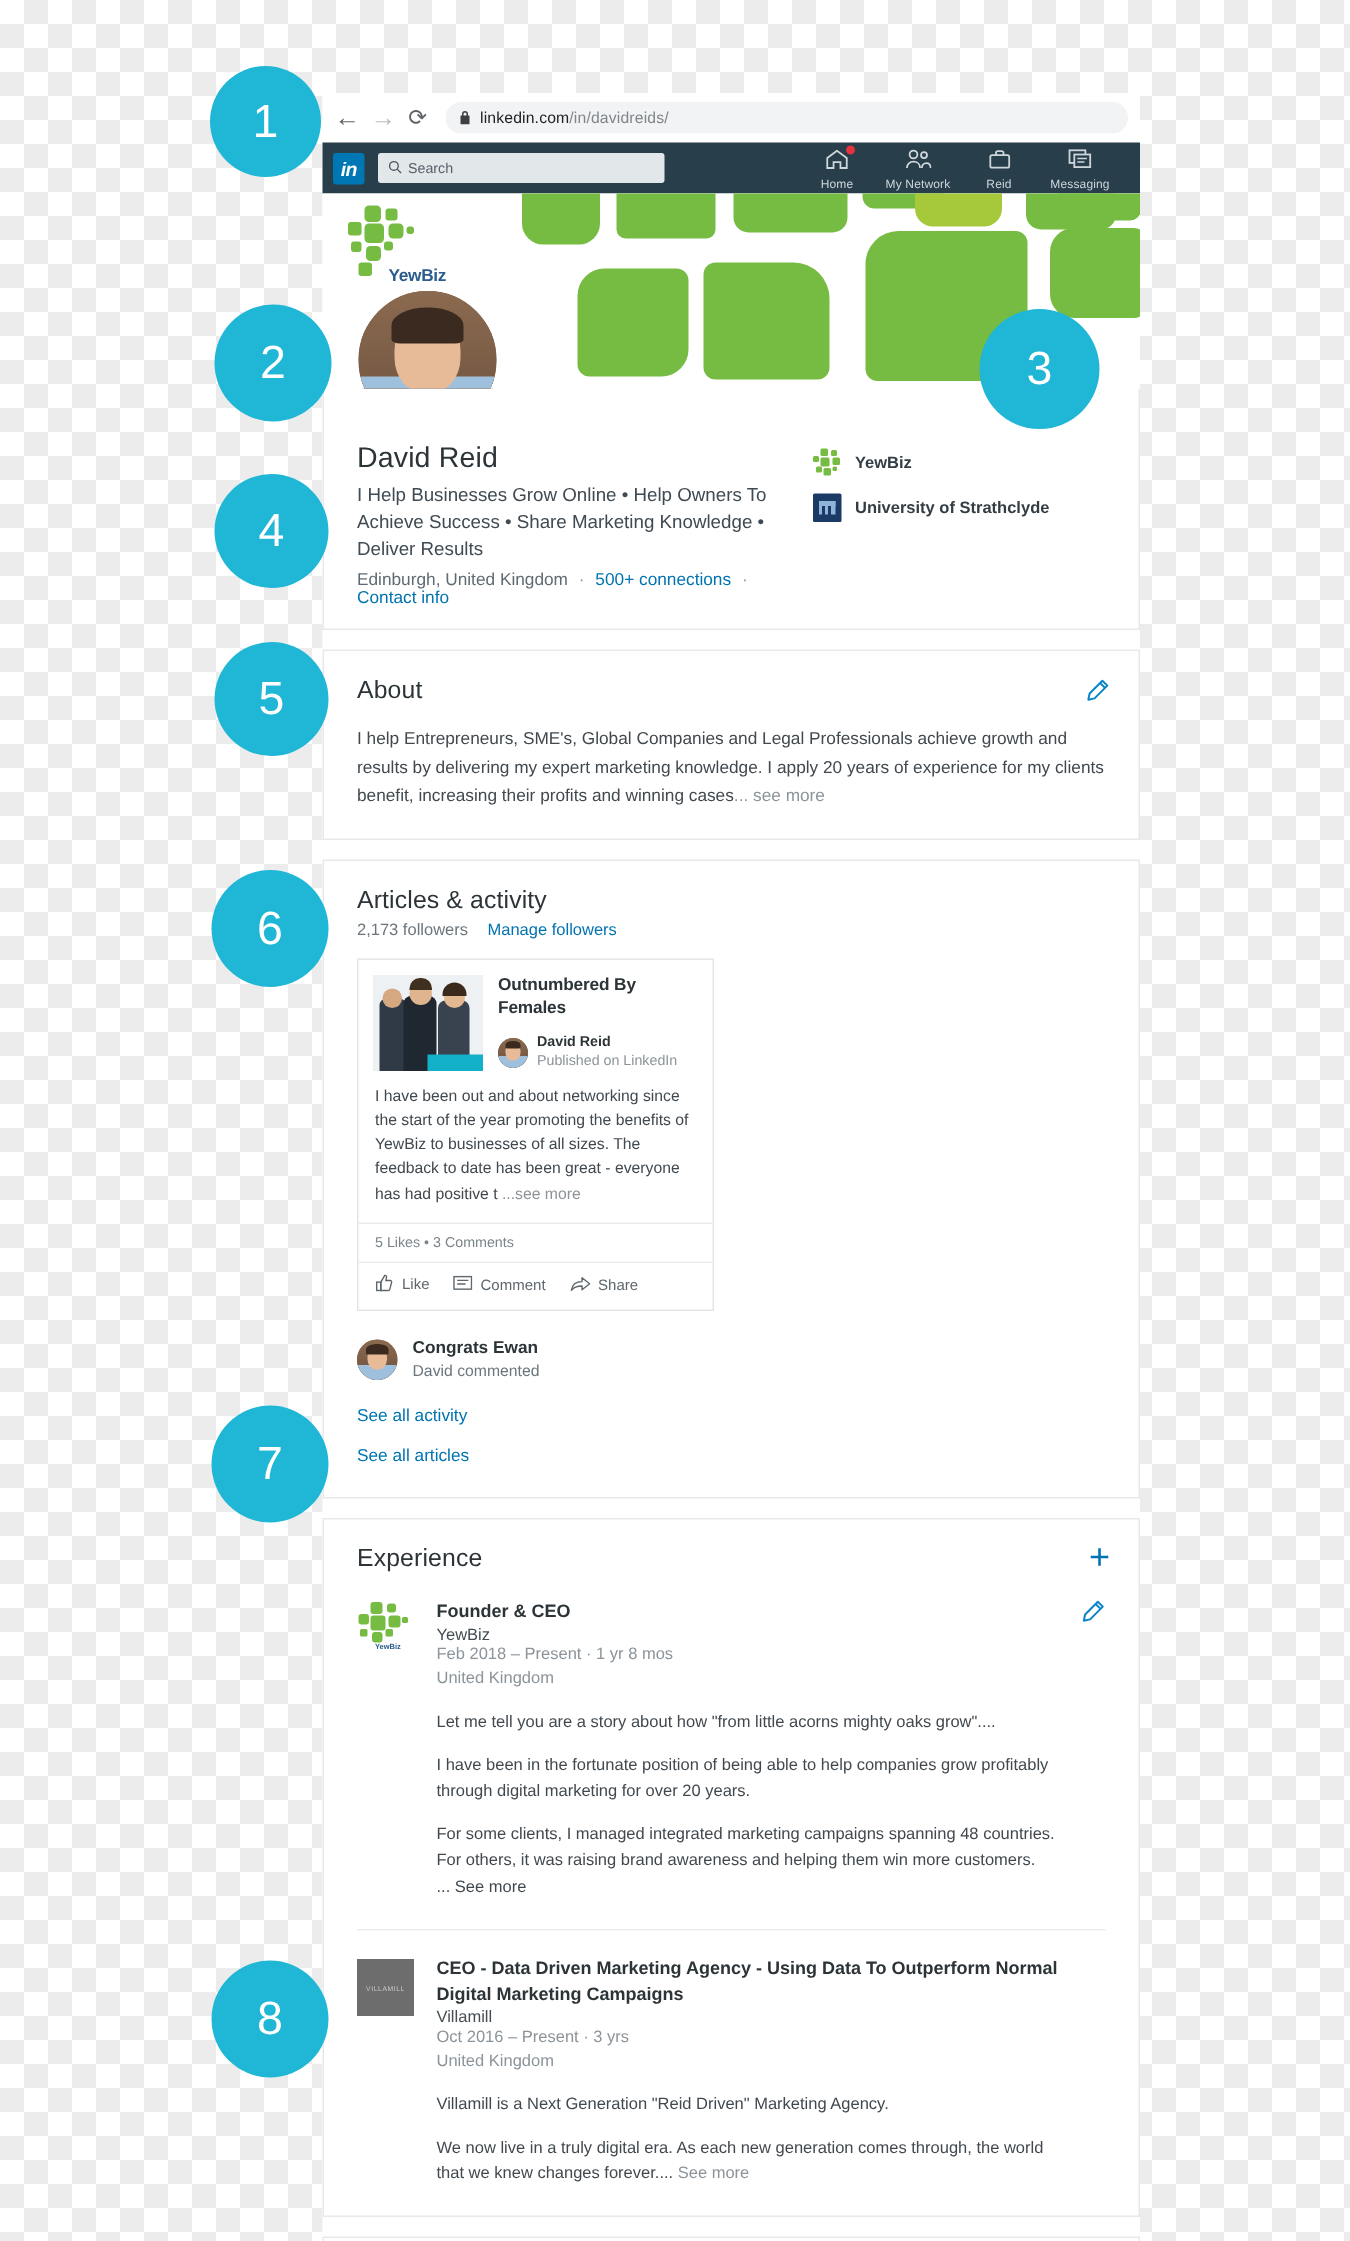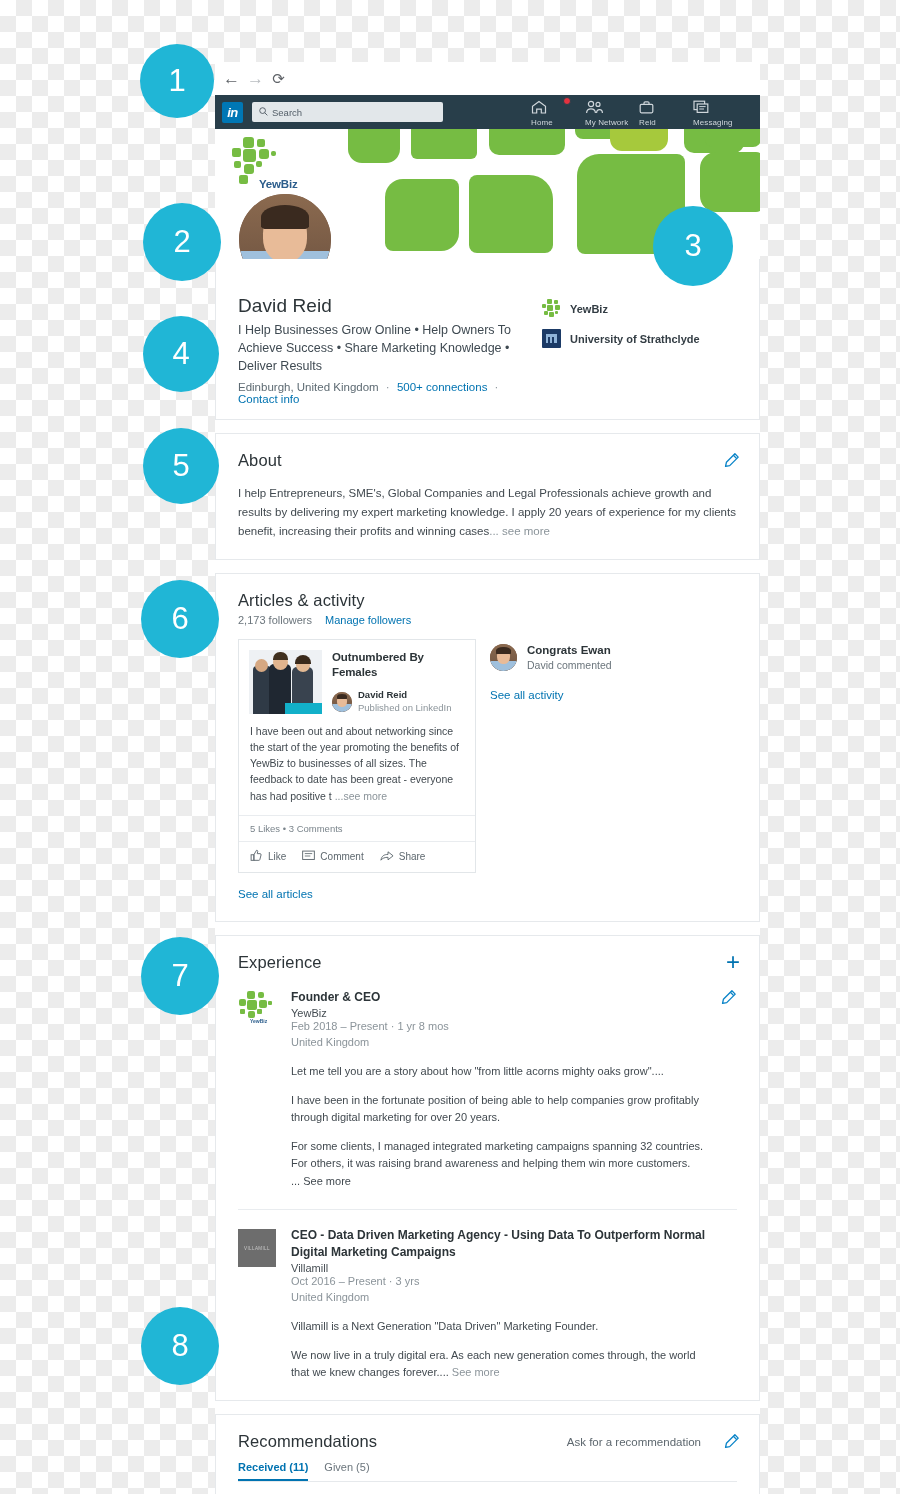--- a/index.html
+++ b/index.html
@@ -110,21 +110,21 @@
     margin-left: auto;
     display: flex;
     align-items: flex-start;
     gap: 0px;
     padding-right: 6px;
   }
   .li-nav-item {
     width: 54px;
     display: flex;
     flex-direction: column;
-    align-items: flex-start;
+    align-items: center;
     gap: 1px;
     position: relative;
     padding-top: 2px;
   }
   .li-nav-item .glyph {
     color: #cfd6db;
     line-height: 1;
     display: block;
   }
   .li-nav-item .lbl {
@@ -265,21 +265,21 @@
 
   
   .aa-sub {
     margin-top: 4px;
     display: flex;
     align-items: baseline;
     gap: 13px;
     font-size: 11px;
     color: #6b757c;
   }
-  .aa-body { display: flex; margin-top: 13px; gap: 14px; }
+  .aa-body { display: flex; margin-top: 13px; gap: 14px; flex-direction: column; }
   .article-card {
     width: 238px;
     border: 1px solid #e2e6e9;
     background: #fff;
   }
   .ac-top { display: flex; padding: 10px 10px 6px 10px; gap: 10px; }
   .ac-thumb {
     width: 73px; height: 64px;
     flex: none;
     background: #d9dde2;
@@ -440,20 +440,28 @@
 </style>
 </head>
 <body>
 
 <div class="browser">
 
   <div class="chrome-bar">
     <span class="nav-arrow">←</span>
     <span class="nav-arrow fwd">→</span>
     <span class="reload">⟳</span>
+    <div class="omnibox">
+      <span class="lock">
+        <svg width="8" height="10" viewBox="0 0 8 10">
+            <path d="M2 4V3a2 2 0 014 0v1h.6A.4.4 0 017 4.4v5.2a.4.4 0 01-.4.4H1.4a.4.4 0 01-.4-.4V4.4A.4.4 0 011.4 4H2zm1 0h2V3a1 1 0 00-2 0v1z" fill="#3c4043"></path>
+          </svg>
+      </span>
+      <span class="url"><b>linkedin.com</b><span>/in/davidreids/</span></span>
+    </div>
   </div>
 
   <div class="li-nav">
     <div class="li-logo">in</div>
     <div class="li-search">
       <span class="mag">
         <svg width="9" height="9" viewBox="0 0 10 10">
             <circle cx="4" cy="4" r="3.2" fill="none" stroke="#4d5761" stroke-width="1"></circle>
             <line x1="6.4" y1="6.4" x2="9.3" y2="9.3" stroke="#4d5761" stroke-width="1"></line>
           </svg>
@@ -707,21 +715,21 @@
           <div style="position:absolute;left:12px;top:27px;font-size:5px;font-weight:bold;color:#2b5d8c;">YewBiz</div>
         </div>
       </div>
       <div class="exp-main">
         <div class="exp-title">Founder &amp; CEO</div>
         <div class="exp-company">YewBiz</div>
         <div class="exp-date">Feb 2018 – Present · 1 yr 8 mos</div>
         <div class="exp-loc">United Kingdom</div>
         <div class="exp-para">Let me tell you are a story about how "from little acorns mighty oaks grow"....</div>
         <div class="exp-para">I have been in the fortunate position of being able to help companies grow profitably through digital marketing for over 20 years.</div>
-        <div class="exp-para">For some clients, I managed integrated marketing campaigns spanning 32 countries. For others, it was raising brand awareness and helping them win more customers.</div>
+        <div class="exp-para">For some clients, I managed integrated marketing campaigns spanning 48 countries. For others, it was raising brand awareness and helping them win more customers.</div>
         <div class="exp-para seemore" style="margin-top:1px;">... See more</div>
       </div>
       <span class="pencil" style="top:0;right:0;">
         <svg width="17" height="17" viewBox="0 0 18 18">
             <path d="M12.6 1.9l3.5 3.5-9 9-4.4.9.9-4.4z" fill="none" stroke="#0a84c8" stroke-width="1.4" stroke-linejoin="round"></path>
             <line x1="11" y1="3.5" x2="14.5" y2="7" stroke="#0a84c8" stroke-width="1.4"></line>
           </svg>
       </span>
     </div>
 
@@ -729,21 +737,21 @@
 
     <div class="exp-item">
       <div class="exp-logo">
         <div class="villamill-logo">VILLAMILL</div>
       </div>
       <div class="exp-main">
         <div class="exp-title">CEO - Data Driven Marketing Agency - Using Data To Outperform Normal Digital Marketing Campaigns</div>
         <div class="exp-company">Villamill</div>
         <div class="exp-date">Oct 2016 – Present · 3 yrs</div>
         <div class="exp-loc">United Kingdom</div>
-        <div class="exp-para">Villamill is a Next Generation "Data Driven" Marketing Founder.</div>
+        <div class="exp-para">Villamill is a Next Generation "Reid Driven" Marketing Agency.</div>
         <div class="exp-para"><span>We now live in a truly digital era. As each new generation comes through, the world that we knew changes forever....</span> <span class="seemore">See more</span></div>
       </div>
     </div>
   </div>
 
   <div class="card">
     <div class="rec-head">
       <div class="card-title">Recommendations</div>
       <div class="rec-ask">Ask for a recommendation</div>
     </div>

